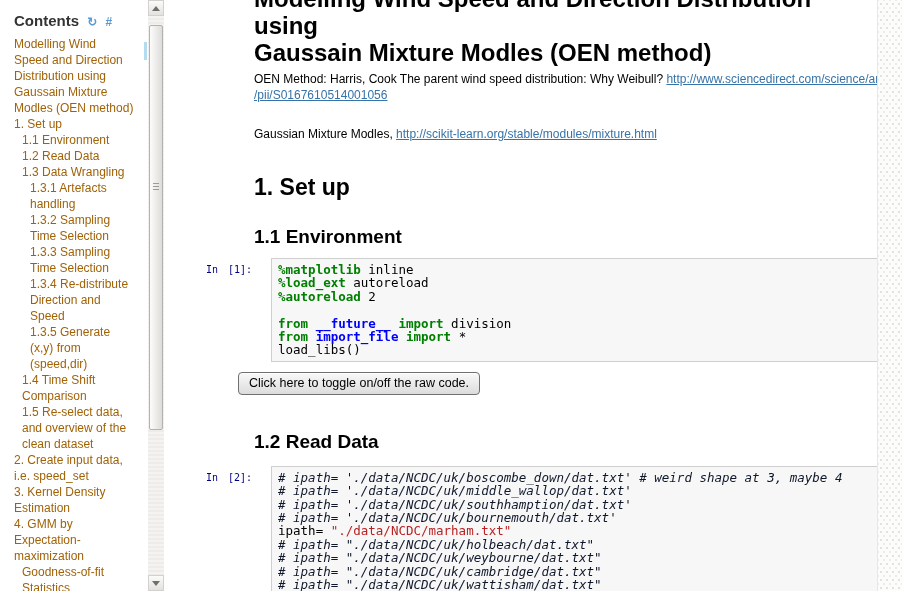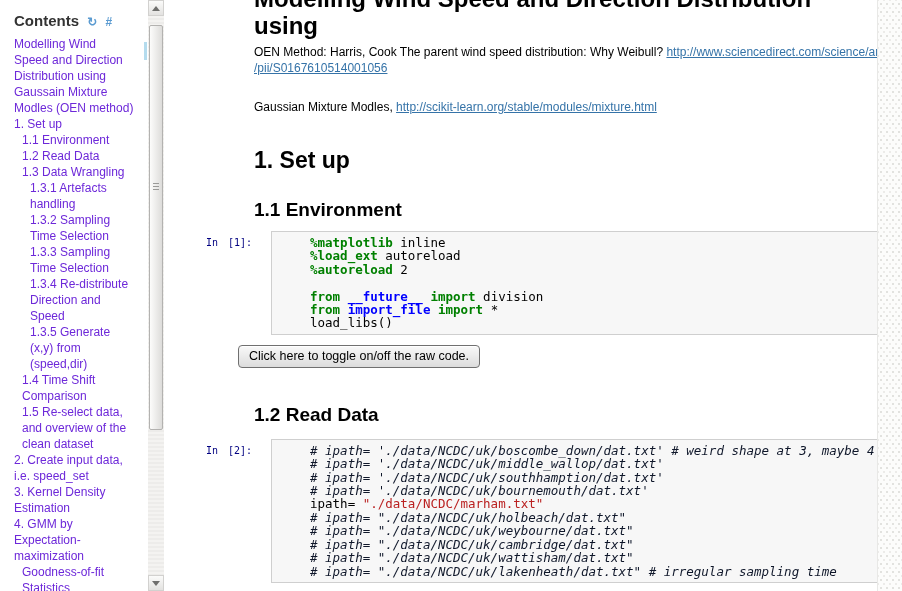--- a/index.html
+++ b/index.html
@@ -5,21 +5,21 @@
   * { margin:0; padding:0; box-sizing:border-box; }
   html,body { width:902px; height:591px; overflow:hidden; background:#fff;
               font-family:"Liberation Sans", sans-serif; color:#000; }
   .app { display:flex; width:902px; height:591px; position:relative; }
 
   
   .sidebar { width:148px; flex:none; padding:12px 14px 0 14px; position:relative; background:#fff; }
   .toc-header { font-size:15px; font-weight:bold; color:#333; margin-bottom:7px; }
   .toc-header .icon-link { font-weight:bold; color:#5b9bd1; text-decoration:none; font-size:12px; margin-left:4px; cursor:pointer; }
   .toc-item { font-size:12px; line-height:16px; }
-  .toc-item a { color:#6d28d9; text-decoration:none; cursor:pointer; }
+  .toc-item a { color:#a16207; text-decoration:none; cursor:pointer; }
   .lv0 { padding-left:0; }
   .lv1 { padding-left:8px; }
   .lv2 { padding-left:16px; }
   .side-tick { position:absolute; right:1px; top:42px; width:3px; height:18px; background:#b5dcee; }
 
   
   .scrollbar { width:16px; flex:none; display:flex; flex-direction:column; background:#f2f1ef; }
   .sb-btn { height:16px; flex:none; background:linear-gradient(#fbfbfa,#e3e2e0);
             border:1px solid #d2d1cf; display:flex; align-items:center; justify-content:center; cursor:pointer; }
   .arr-up { width:0; height:0; border-left:4px solid transparent; border-right:4px solid transparent; border-bottom:5px solid #6f6f6d; }
@@ -42,21 +42,21 @@
   .h1x { font-size:23px; line-height:26px; font-weight:bold; margin-left:48px; margin-top:32px; }
   .h2x { font-size:19px; line-height:22px; font-weight:bold; margin-left:48px; }
   .h2-env { margin-top:26px; }
   .h2-read { margin-top:36px; }
 
   .cell { display:flex; margin-top:10px;gap:17px; }
   .cell-2 { margin-top:13px; }
   .prompt { width:48px; flex:none; font-family:"DejaVu Sans Mono","Liberation Mono",monospace;
             font-size:10px; color:#000080; padding-top:6px; white-space:pre; word-spacing:4px; }
   .input-area { width:608px; flex:none; background:#f7f7f7; border:1px solid #cfcfcf; padding:4px 6px; cursor:text; }
-  .code { font-family:"DejaVu Sans Mono","Liberation Mono",monospace; font-size:12.5px; line-height:13.4px;margin-left:32px; }
+  .code { font-family:"DejaVu Sans Mono","Liberation Mono",monospace; font-size:12.5px; line-height:13.4px; }
   .code-line { white-space:pre; }
   .tk-k { color:#008000; font-weight:bold; }
   .tk-n { color:#0000ff; font-weight:bold; }
   .tk-c { color:#0f172a; font-style:italic; }
   .tk-s { color:#ba2121; }
   .tk-p { color:#000; }
 
   .toggle-btn { margin-left:32px; margin-top:10px; display:inline-block;
                 font-family:"Liberation Sans",sans-serif; font-size:12.5px; color:#000;
                 background:linear-gradient(#f9f9f9,#dcdcdc); border:1px solid #707070;
@@ -115,20 +115,21 @@
     </div>
     <div class="sb-btn">
       <span class="arr-down"></span>
     </div>
   </div>
 
   <main class="content">
 
     <h1 class="nb-title">
       <div>Modelling Wind Speed and Direction Distribution using</div>
+      <div>Gaussain Mixture Modles (OEN method)</div>
     </h1>
 
     <p class="para p1">
       <span>OEN Method: Harris, Cook The parent wind speed distribution: Why Weibull? </span><a class="lnk">http://www.sciencedirect.com/science/article</a><br>
       <a class="lnk">/pii/S0167610514001056</a>
     </p>
 
     <p class="para p2">
       <span>Gaussian Mixture Modles, </span><a class="lnk">http://scikit-learn.org/stable/modules/mixture.html</a>
     </p>

